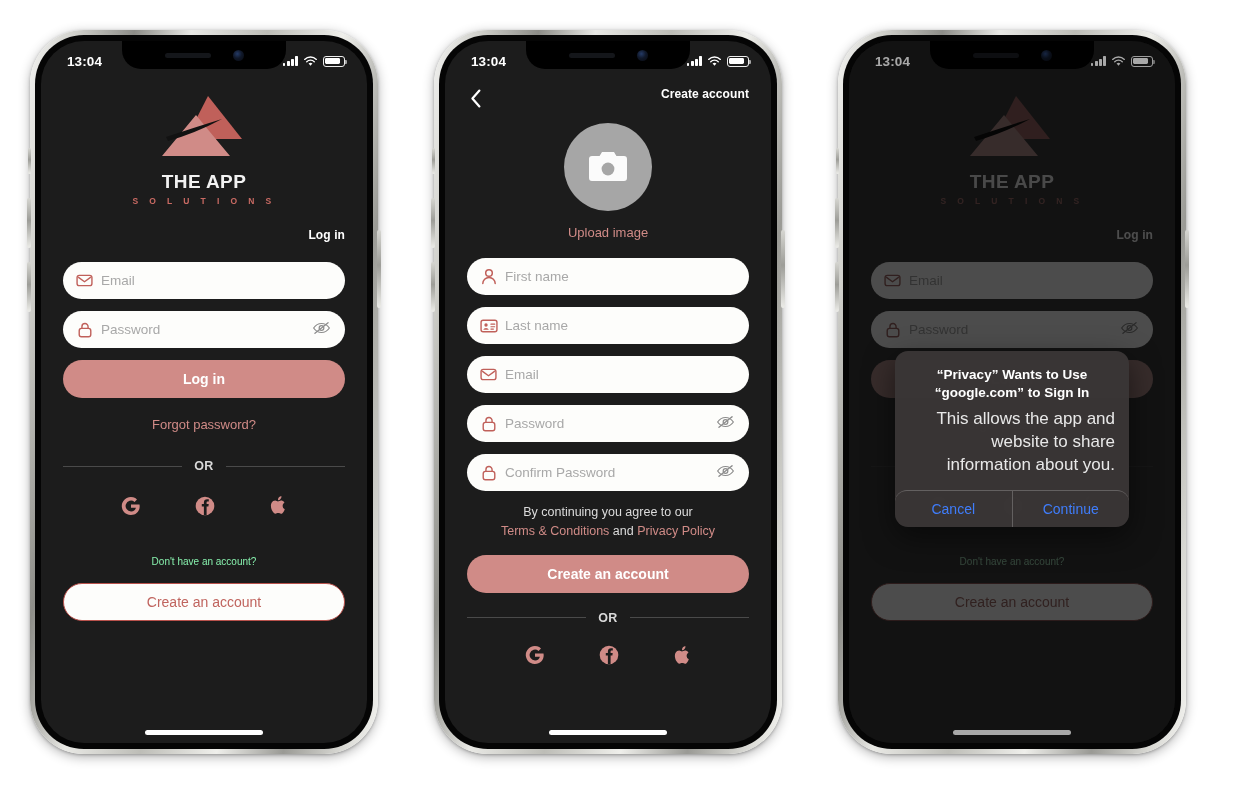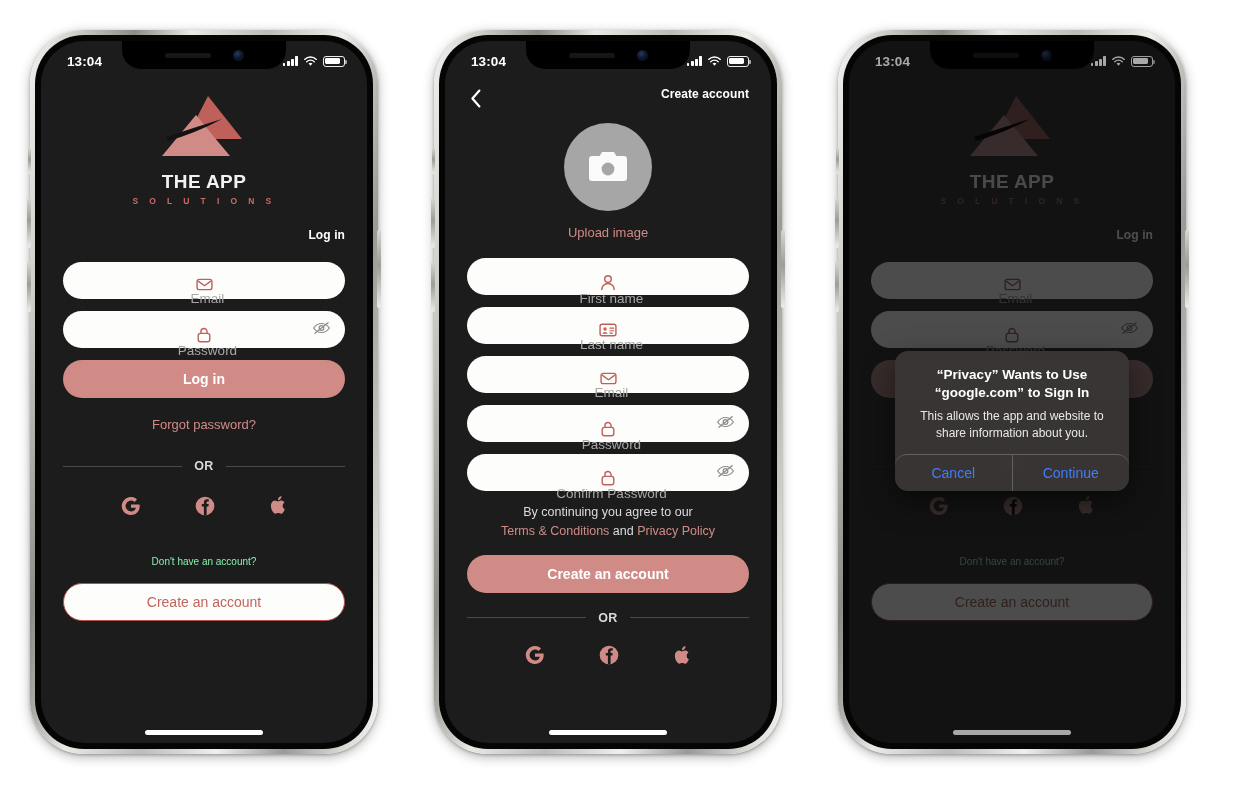--- a/index.html
+++ b/index.html
@@ -104,23 +104,22 @@
   .logo-sub {
     color: #c96a63; font-size: 8.5px; font-weight: 600; letter-spacing: 4.4px; margin-top: 3px;
   }
   .screen-title {
     text-align: right; color: #fff; font-size: 12px; font-weight: 700; letter-spacing: .1px;
   }
 
   
   .field {
     position: relative; height: 37px; background: #fdfdfb;
-    border-radius: 19px; display: flex; align-items: center; padding: 16px 12px;
+    border-radius: 19px; display: flex; align-items: center; padding: 10px 12px;
     margin-bottom: 12px;
-    flex-direction: column;
   }
   .field .fi { width: 19px; display: flex; align-items: center; justify-content: center; }
   .field .placeholder { color: #a8a8a8; font-size: 13.5px; margin-left: 7px; }
   .eye { position: absolute; right: 14px; top: 50%; transform: translateY(-50%); }
 
   
   .btn-primary {
     height: 38px; border-radius: 19px; background: #d08b87;
     display: flex; align-items: center; justify-content: center;
     color: #fff; font-size: 14px; font-weight: 700;
@@ -162,21 +161,21 @@
   .ios-dialog {
     position: absolute; z-index: 60;
     left: 50%; transform: translateX(-50%);
     top: 310px; width: 234px;
     border-radius: 13px; overflow: hidden;
     background: rgba(58,54,54,.97);
     box-shadow: 0 10px 30px rgba(0,0,0,.5);
   }
   .dlg-body { padding: 15px 14px 13px; text-align: center; }
   .dlg-title { color: #fff; font-size: 13.5px; font-weight: 700; line-height: 1.35; }
-  .dlg-msg { color: #e8e8e8; font-size: 12px; line-height: 1.35; margin-top: 6px; }
+  .dlg-msg { color: #e8e8e8; font-size: 17px; line-height: 1.35; margin-top: 6px; text-align: right; }
   .dlg-actions { display: flex; border-top: .5px solid rgba(255,255,255,.22); border-radius: 12px; }
   .dlg-btn {
     flex: 1; padding: 10px 0; text-align: center;
     color: #3f7dfb; font-size: 14px; font-weight: 400;
   }
   .dlg-btn + .dlg-btn { border-left: .5px solid rgba(255,255,255,.22); }
 </style>
 </head>
 <body>
 

